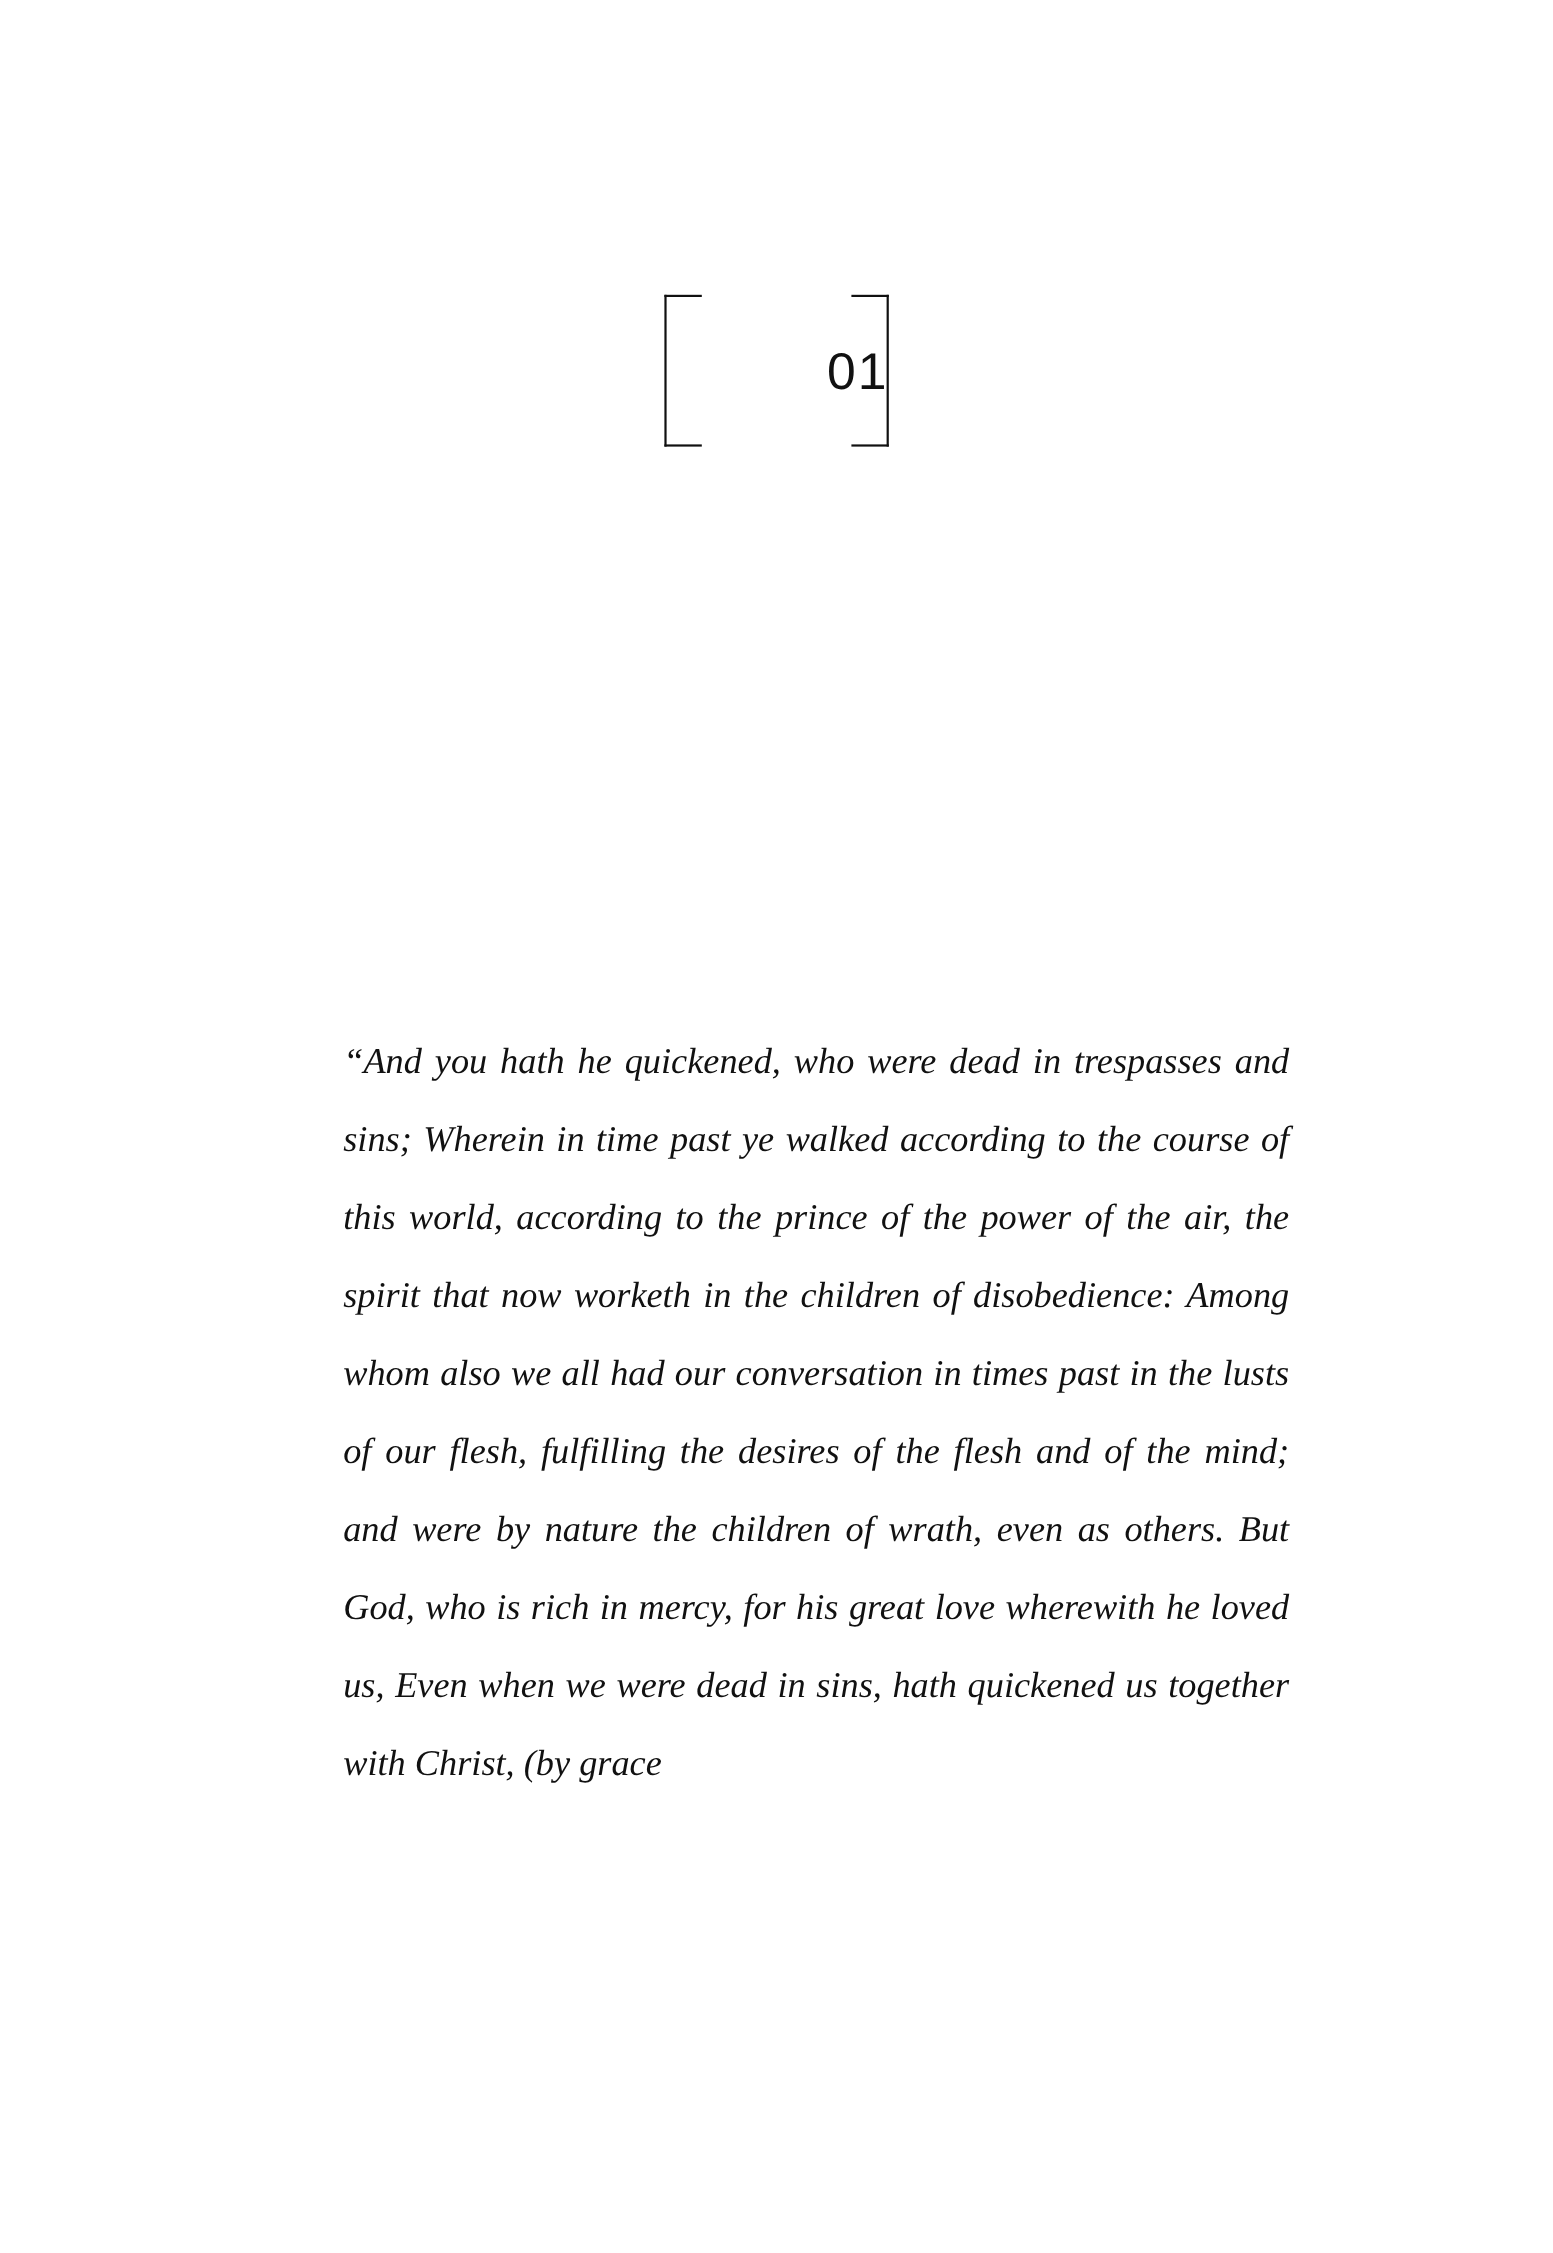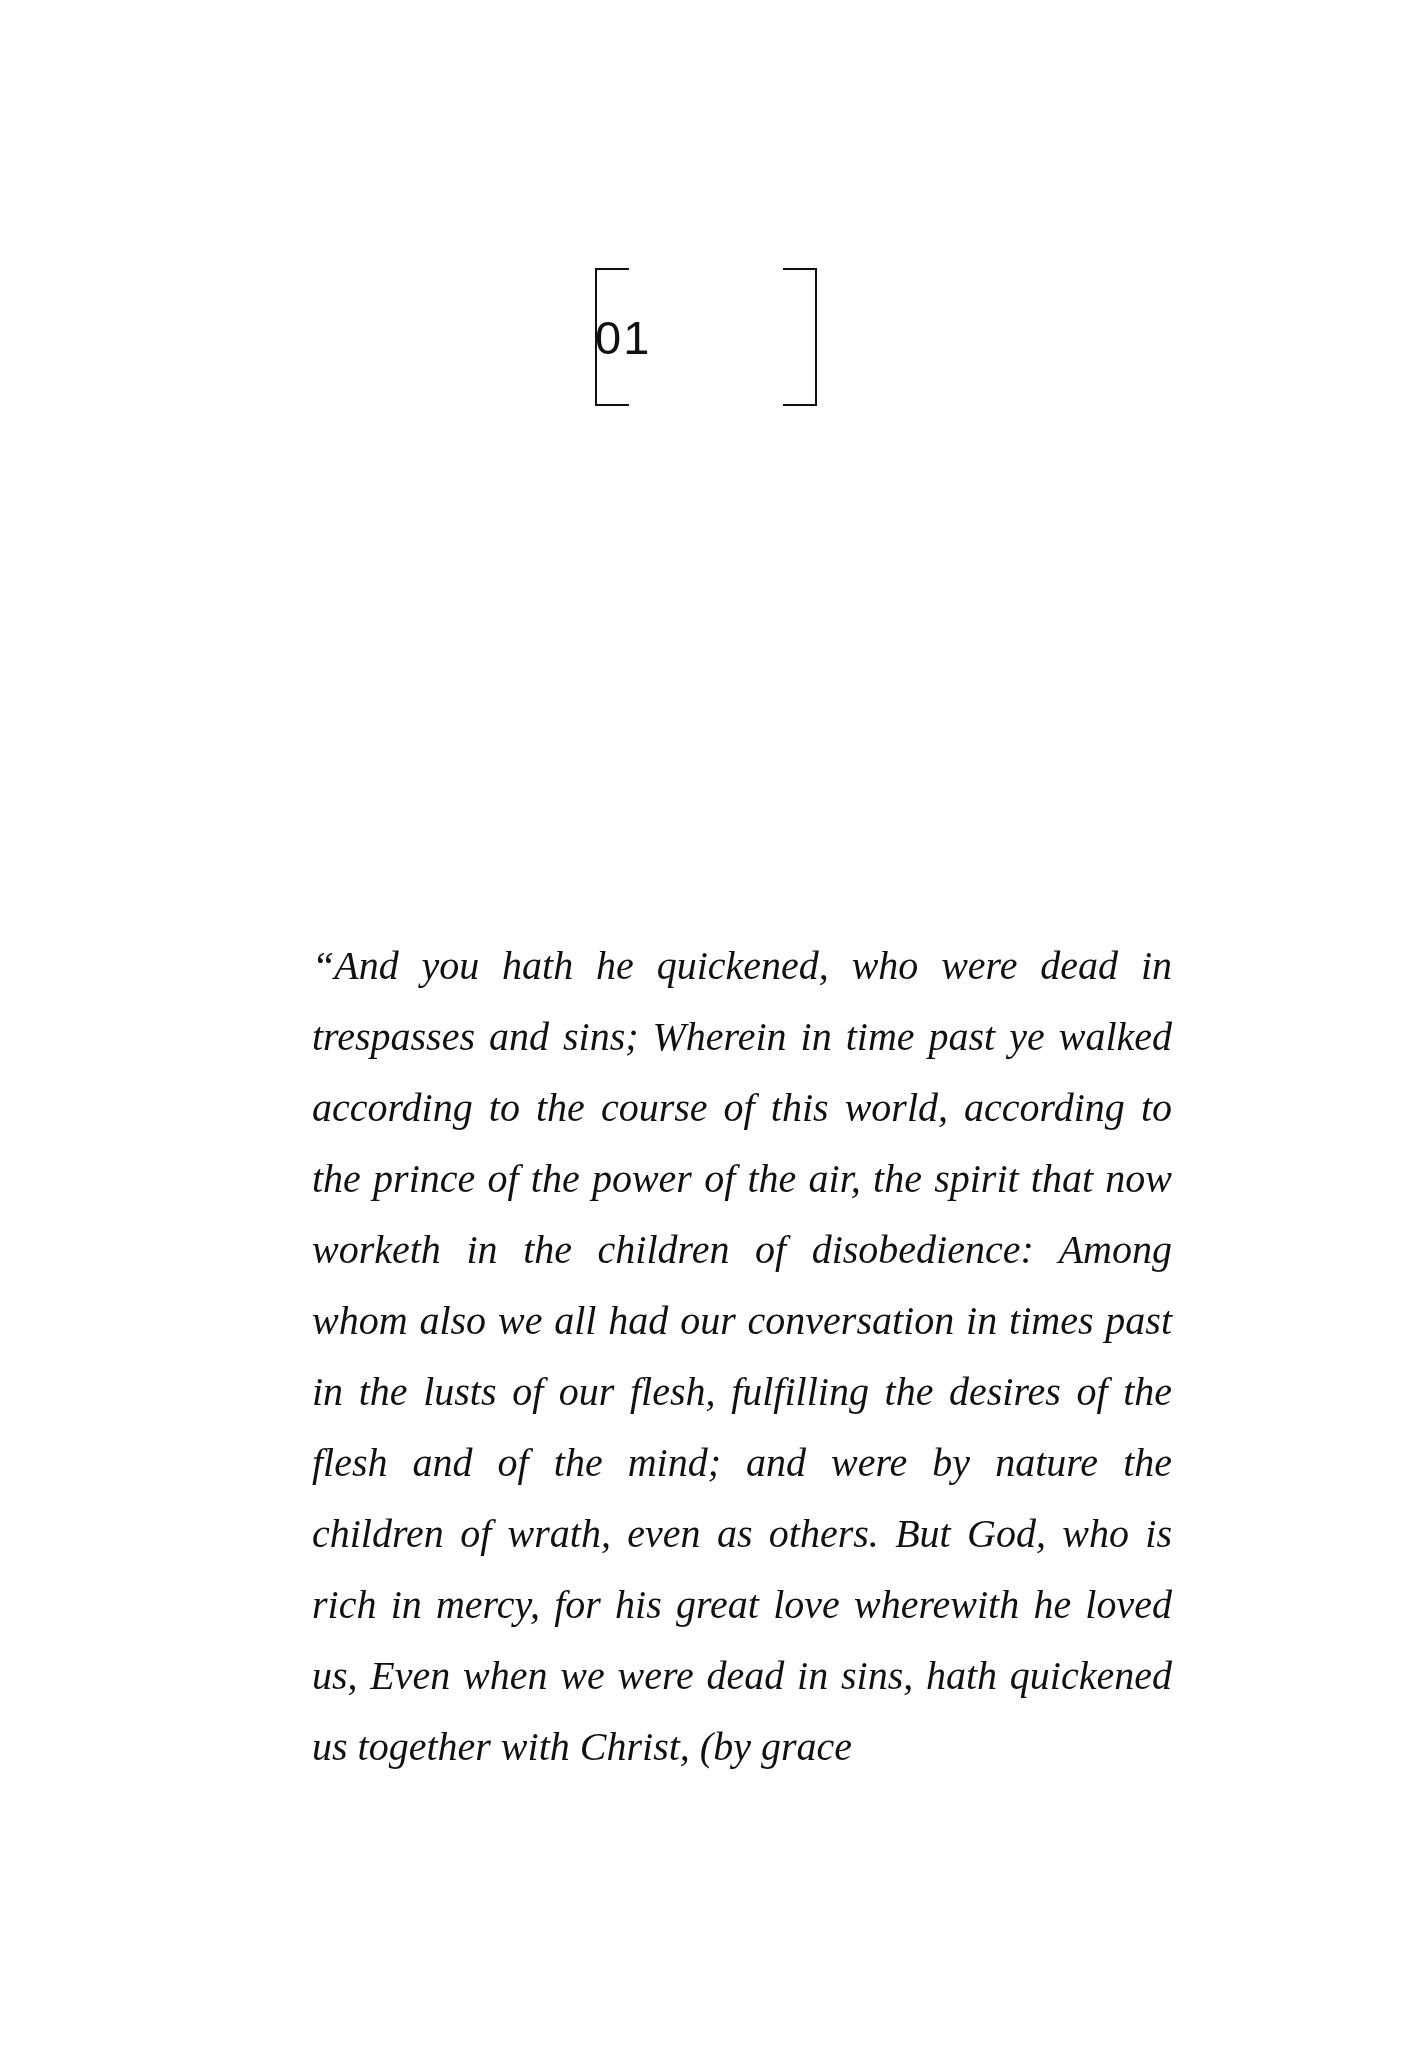--- a/index.html
+++ b/index.html
@@ -26,25 +26,25 @@
   .chapter-number-wrap {
     position: absolute;
     top: 268px;
     left: 0;
     width: 100%;
     display: flex;
     justify-content: center;
   }
   .bracket-box {
     position: relative;
-    width: 222px;
+    width: 204px;
     height: 138px;
     display: flex;
     align-items: center;
-    justify-content: flex-start;
+    justify-content: flex-end;
   }
   .bracket {
     position: absolute;
     top: 0;
     width: 34px;
     height: 138px;
     box-sizing: border-box;
   }
   .bracket.left {
     left: 0;
@@ -86,21 +86,21 @@
   }
 
   
   .body-text {
     position: absolute;
     top: 930px;
     left: 312px;
     width: 860px;
     font-family: "Liberation Serif", serif;
     font-style: italic;
-    font-size: 40px;
+    font-size: 33px;
     line-height: 71px;
     text-align: justify;
     text-justify: inter-word;
     color: #111111;
   }
   .body-text p {
     margin: 0;
   }
 </style>
 </head>

